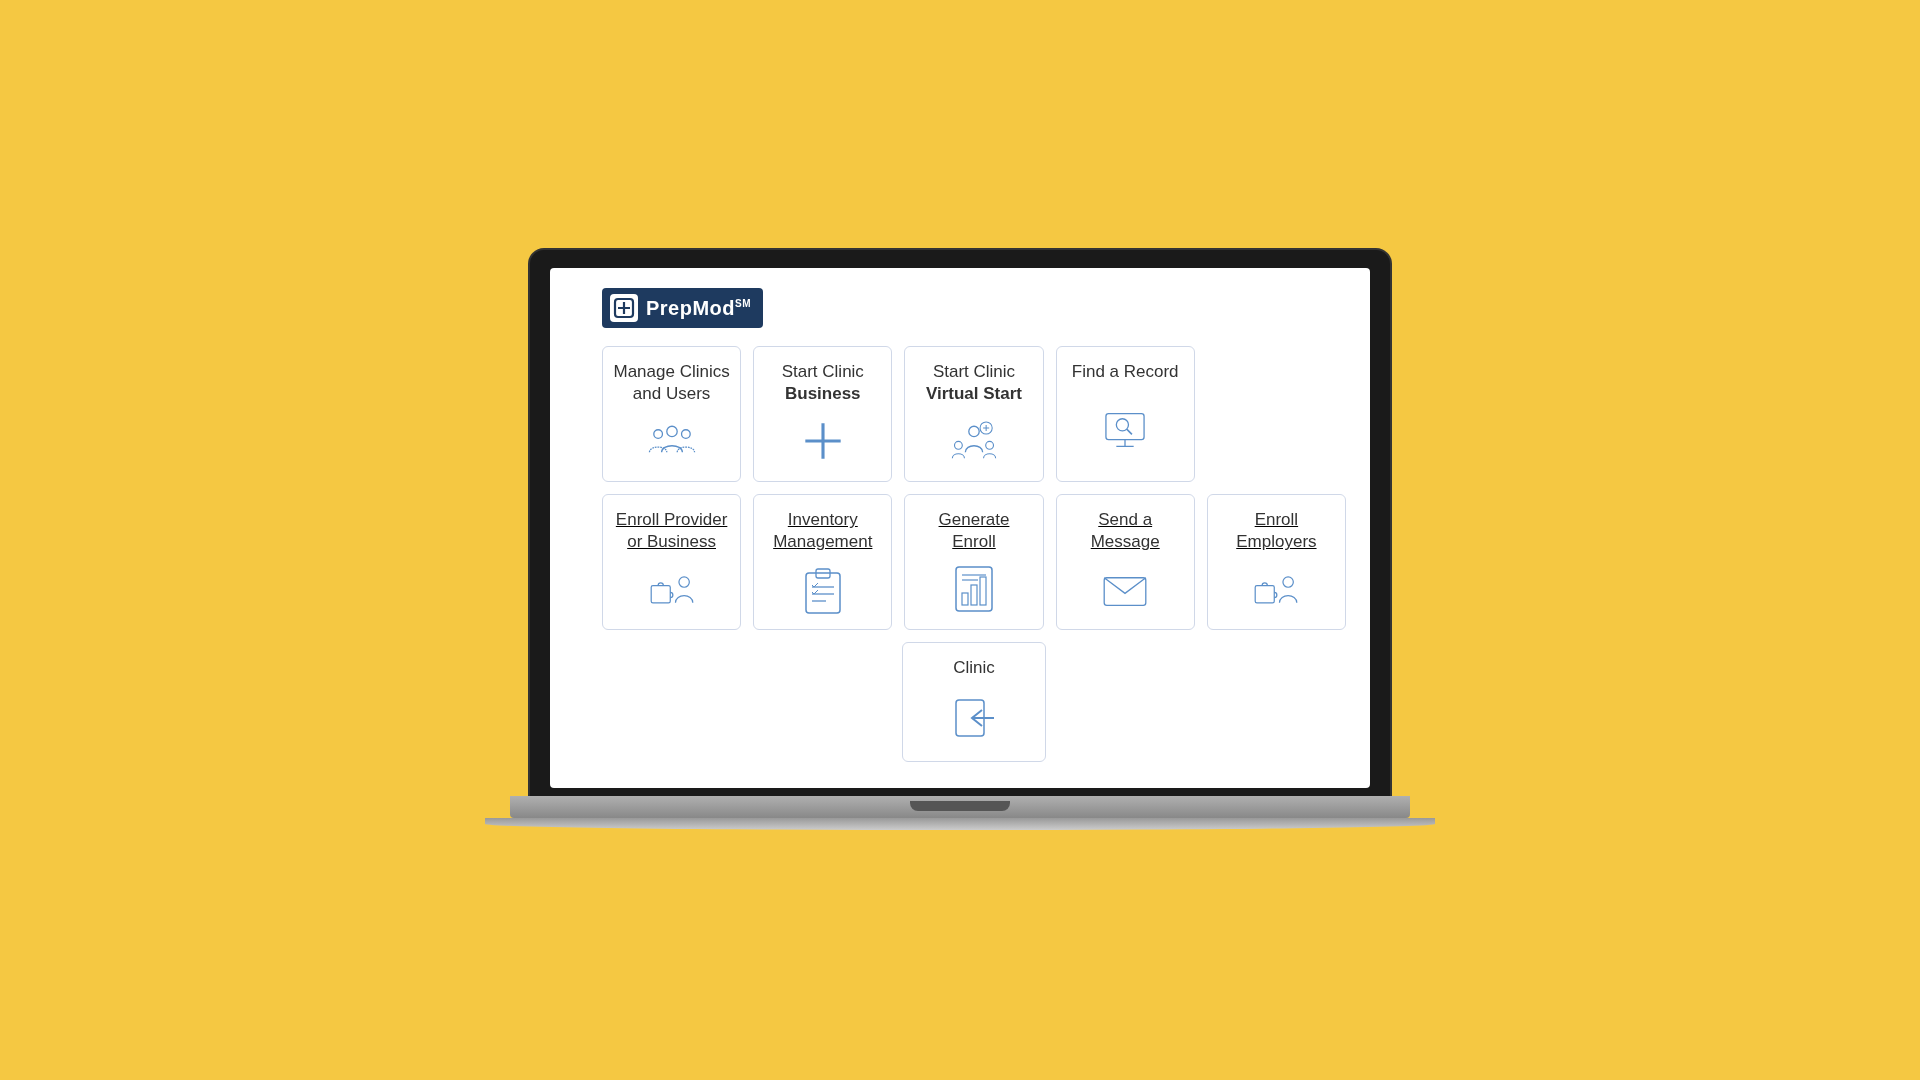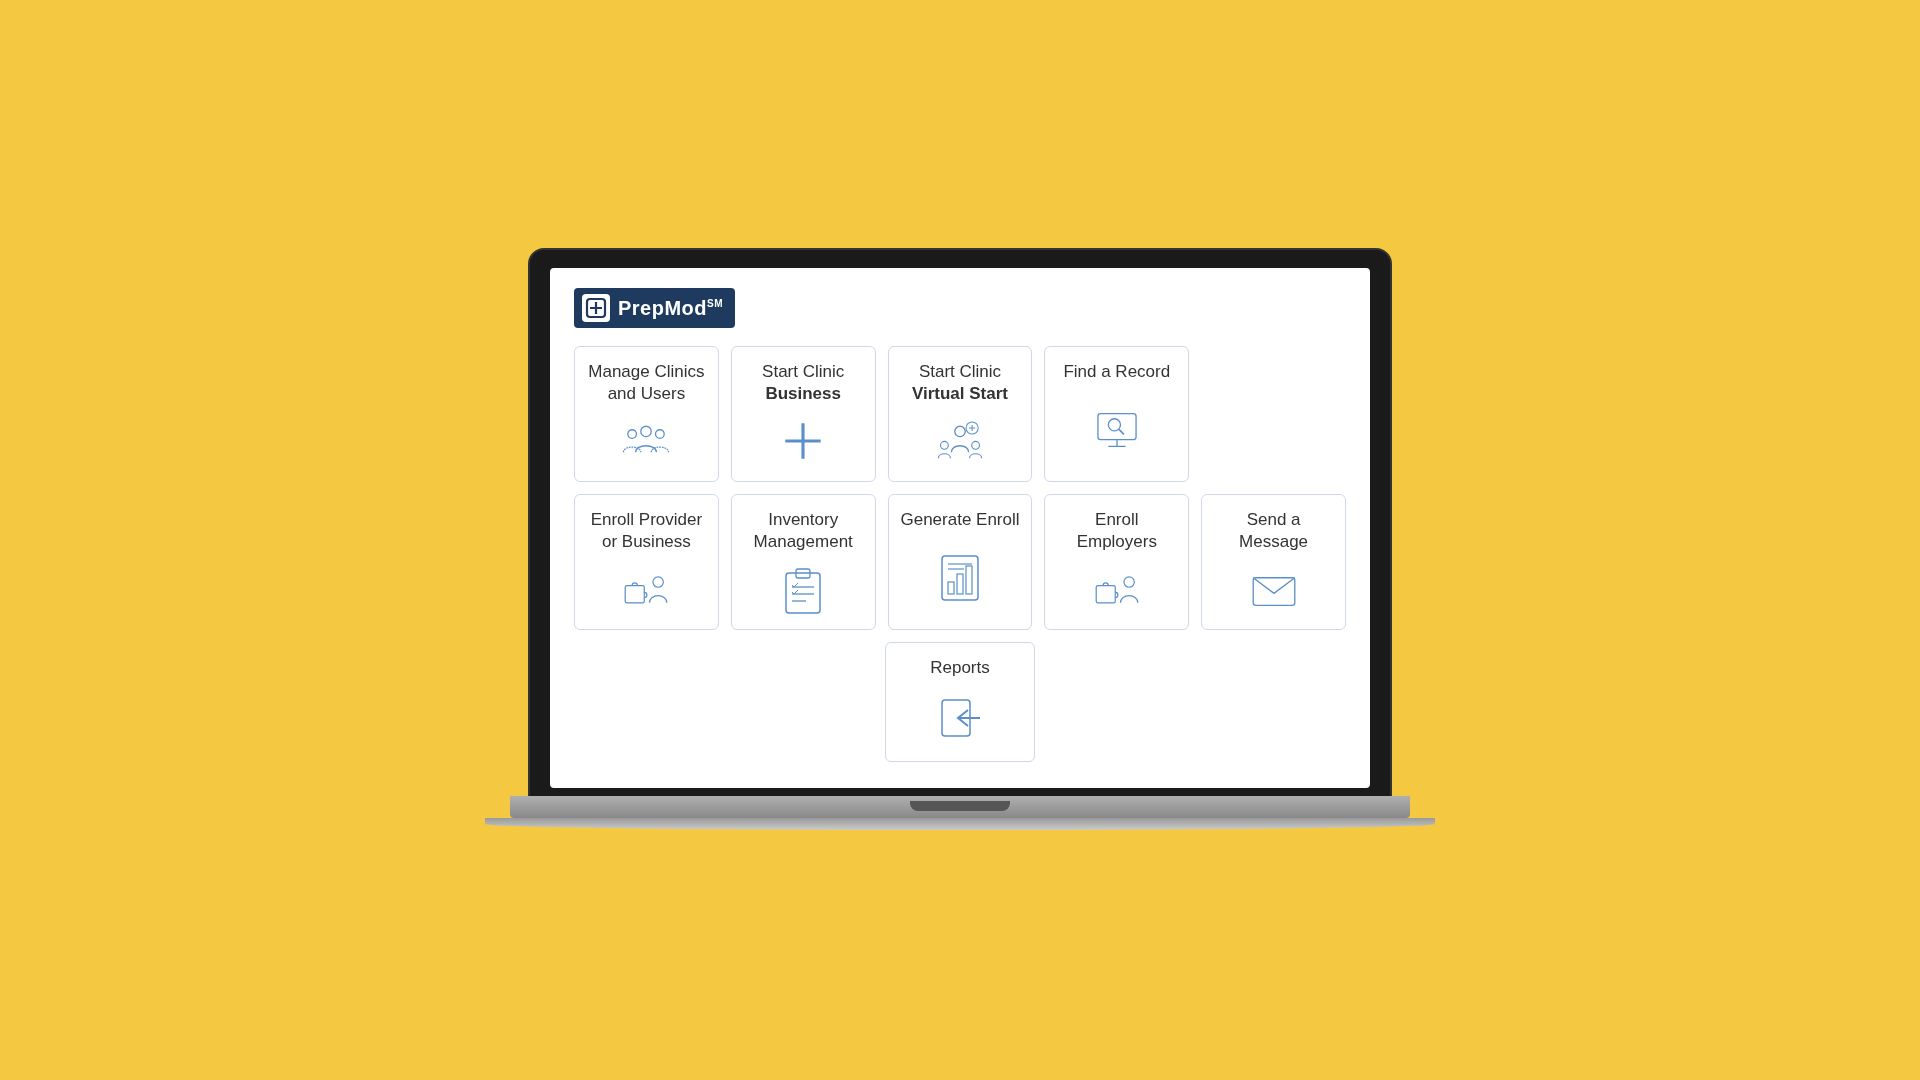--- a/index.html
+++ b/index.html
@@ -60,20 +60,21 @@
     .laptop-bottom-shadow {
       background: linear-gradient(to bottom, #999, #ccc);
       width: 950px;
       height: 12px;
       border-radius: 0 0 50% 50%;
     }
 
     
     .app-content {
       padding: 20px 24px 24px 24px;
+      margin-left: 28px;
     }
 
     .logo-bar {
       margin-bottom: 18px;
     }
 
     .logo-box {
       display: inline-flex;
       align-items: center;
       background: #1e3a5f;
@@ -249,21 +250,21 @@
 
                 <circle cx="27" cy="19" r="7" stroke="#5b8fc9" stroke-width="1.5" fill="none"></circle>
                 <line x1="32" y1="24" x2="38" y2="30" stroke="#5b8fc9" stroke-width="1.8"></line>
               </svg>
             </div>
           </div>
 
 
         </div>
 
-        <div style="display:grid; grid-template-columns: repeat(5,1fr); gap:12px; margin-top:12px;">
+        <div style="display:grid; grid-template-columns: repeat(5,1fr); gap:12px; margin-top:12px;text-decoration:underline;">
 
           <div class="card">
             <div class="card-title">Enroll Provider or Business</div>
             <div class="card-icon">
               <svg viewBox="0 0 60 52">
 
                 <circle cx="44" cy="18" r="6" stroke="#5b8fc9" stroke-width="1.4" fill="none"></circle>
                 <path d="M34 42 C34 31 54 31 54 42" stroke="#5b8fc9" stroke-width="1.4" fill="none"></path>
 
                 <rect x="6" y="22" width="22" height="20" rx="2" stroke="#5b8fc9" stroke-width="1.4" fill="none"></rect>
@@ -302,50 +303,50 @@
                 <rect x="23" y="22" width="6" height="20" stroke="#5b8fc9" stroke-width="1.2" fill="none"></rect>
                 <rect x="32" y="14" width="6" height="28" stroke="#5b8fc9" stroke-width="1.2" fill="none"></rect>
 
                 <line x1="14" y1="12" x2="38" y2="12" stroke="#5b8fc9" stroke-width="1.2"></line>
                 <line x1="14" y1="17" x2="30" y2="17" stroke="#5b8fc9" stroke-width="1.2"></line>
               </svg>
             </div>
           </div>
 
           <div class="card">
+            <div class="card-title">Send a Message</div>
+            <div class="card-icon">
+              <svg viewBox="0 0 60 50">
+
+                <rect x="6" y="12" width="48" height="32" rx="3" stroke="#5b8fc9" stroke-width="1.5" fill="none"></rect>
+                <polyline points="6,12 30,30 54,12" stroke="#5b8fc9" stroke-width="1.5" fill="none"></polyline>
+              </svg>
+            </div>
+          </div>
+
+          <div class="card">
             <div class="card-title">Enroll Employers</div>
             <div class="card-icon">
               <svg viewBox="0 0 60 52">
 
                 <circle cx="44" cy="18" r="6" stroke="#5b8fc9" stroke-width="1.4" fill="none"></circle>
                 <path d="M34 42 C34 31 54 31 54 42" stroke="#5b8fc9" stroke-width="1.4" fill="none"></path>
 
                 <rect x="6" y="22" width="22" height="20" rx="2" stroke="#5b8fc9" stroke-width="1.4" fill="none"></rect>
                 <path d="M14 22 C14 18 20 18 20 22" stroke="#5b8fc9" stroke-width="1.4" fill="none"></path>
                 <path d="M28 30 C32 30 32 36 28 36" stroke="#5b8fc9" stroke-width="1.4" fill="none"></path>
               </svg>
             </div>
           </div>
 
-          <div class="card">
-            <div class="card-title">Send a Message</div>
-            <div class="card-icon">
-              <svg viewBox="0 0 60 50">
-
-                <rect x="6" y="12" width="48" height="32" rx="3" stroke="#5b8fc9" stroke-width="1.5" fill="none"></rect>
-                <polyline points="6,12 30,30 54,12" stroke="#5b8fc9" stroke-width="1.5" fill="none"></polyline>
-              </svg>
-            </div>
-          </div>
-
         </div>
 
         <div class="logout-row">
           <div class="logout-card">
-            <div class="card-title">Reports</div>
+            <div class="card-title">Clinic</div>
             <div class="card-icon">
               <svg viewBox="0 0 52 52" width="52" height="52" stroke="#5b8fc9" fill="none" stroke-width="1.5">
 
                 <rect x="8" y="8" width="28" height="36" rx="3" stroke="#5b8fc9" stroke-width="1.5" fill="none"></rect>
 
                 <line x1="24" y1="26" x2="46" y2="26" stroke="#5b8fc9" stroke-width="2"></line>
                 <polyline points="34,18 24,26 34,34" stroke="#5b8fc9" stroke-width="2" fill="none"></polyline>
               </svg>
             </div>
           </div>

